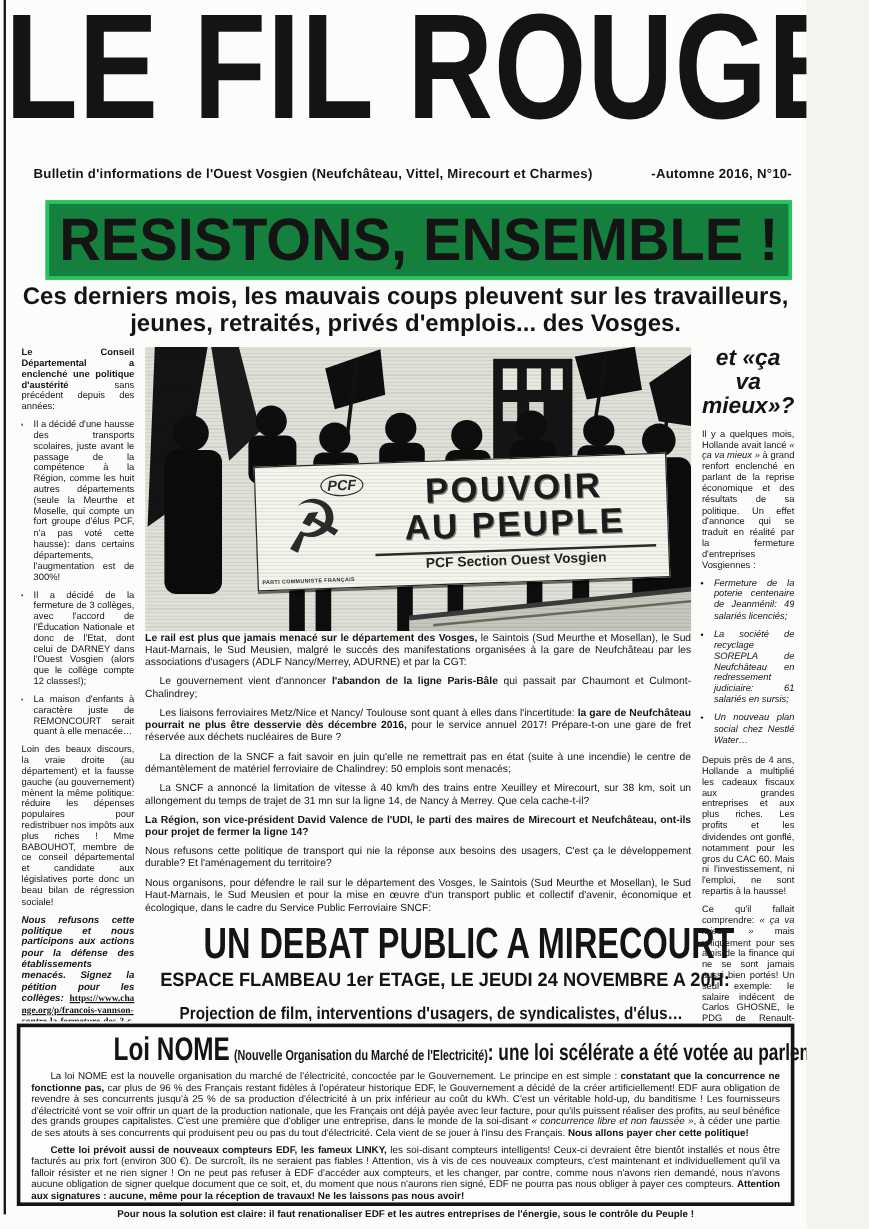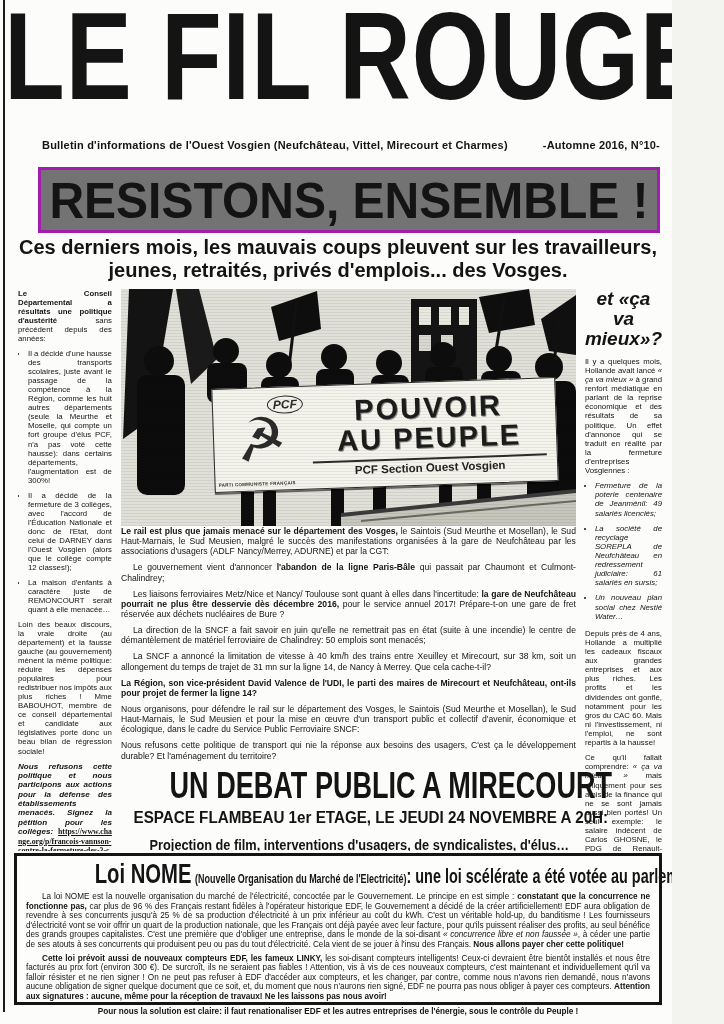--- a/index.html
+++ b/index.html
@@ -3,24 +3,24 @@
 <meta charset="utf-8">
 <style>
   html,body{margin:0;padding:0;}
   body{width:724px;height:1024px;background:#f3f3ef;font-family:"Liberation Sans",sans-serif;color:#141414;overflow:hidden;}
   .page{position:relative;width:672px;height:1024px;background:#fcfcfa;overflow:hidden;}
   .edge-line{position:absolute;left:3px;top:0;width:2px;height:1012px;background:#1b1b1b;}
 
   
   .masthead{position:absolute;top:0;left:14px;right:10px;height:160px;}
   .masthead-title{position:absolute;top:8px;left:0;right:0;text-align:center;font-weight:900;font-size:96px;line-height:1.05;letter-spacing:1px;white-space:nowrap;transform:scale(1.03,1.30);transform-origin:50% 55%;}
-  .masthead-row{position:absolute;top:139px;left:28px;right:2px;display:flex;justify-content:space-between;font-weight:bold;font-size:11px;letter-spacing:.2px;}
-
-  
-  .headline-box{position:absolute;top:167px;left:14px;right:12px;height:60px;border:3px solid #a21caf;display:flex;align-items:center;justify-content:center;background:#737373;margin-left:24px;}
+  .masthead-row{position:absolute;top:139px;left:14px;right:2px;display:flex;justify-content:space-between;font-weight:bold;font-size:11px;letter-spacing:.2px;}
+
+  
+  .headline-box{position:absolute;top:167px;left:14px;right:12px;height:60px;border:3px solid #22c55e;display:flex;align-items:center;justify-content:center;background:#15803d;margin-left:24px;}
   .headline{font-weight:900;font-size:48px;letter-spacing:0;white-space:nowrap;transform:scaleY(1.04);}
   .standfirst{position:absolute;top:236px;left:16px;right:12px;text-align:center;font-weight:bold;font-size:20px;line-height:1.17;}
 
   
   .columns{position:absolute;top:289px;left:18px;right:10px;height:562px;display:flex;gap:9px;overflow:hidden;}
   .col-left{width:110px;font-size:7.8px;line-height:1.16;text-align:justify;}
   .col-left p{margin:0 0 6px;}
   .lc-intro .seg-b{font-weight:bold;}
   .lc-bullets{margin:0 0 2px;padding-left:10px;}
   .lc-bullets li{margin:0 0 6px;}
@@ -87,21 +87,21 @@
 
   <div class="headline-box">
     <span class="headline">RESISTONS, ENSEMBLE !</span>
   </div>
 
   <div class="standfirst">Ces derniers mois, les mauvais coups pleuvent sur les travailleurs, jeunes, retraités, privés d'emplois... des Vosges.</div>
 
   <div class="columns">
 
     <aside class="col-left">
-      <p class="lc-intro"><span class="seg-b">Le Conseil Départemental a résultats une politique d'austérité</span><span> sans précédent depuis des années:</span></p>
+      <p class="lc-intro"><span class="seg-b">Le Conseil Départemental a enclenché une politique d'austérité</span><span> sans précédent depuis des années:</span></p>
       <ul class="lc-bullets">
         <li>Il a décidé d'une hausse des transports scolaires, juste avant le passage de la compétence à la Région, comme les huit autres départements (seule la Meurthe et Moselle, qui compte un fort groupe d'élus PCF, n'a pas voté cette hausse): dans certains départements, l'augmentation est de 300%!</li>
         <li>Il a décidé de la fermeture de 3 collèges, avec l'accord de l'Éducation Nationale et donc de l'Etat, dont celui de DARNEY dans l'Ouest Vosgien (alors que le collège compte 12 classes!);</li>
         <li>La maison d'enfants à caractère juste de REMONCOURT serait quant à elle menacée…</li>
       </ul>
       <p>Loin des beaux discours, la vraie droite (au département) et la fausse gauche (au gouvernement) mènent la même politique: réduire les dépenses populaires pour redistribuer nos impôts aux plus riches ! Mme BABOUHOT, membre de ce conseil départemental et candidate aux législatives porte donc un beau bilan de régression sociale!</p>
       <p class="lc-call">
         <span>Nous refusons cette politique et nous participons aux actions pour la défense des établissements menacés. Signez la pétition pour les collèges:</span>
         <a href="#" class="lc-link">https://www.change.org/p/francois-vannson-contre-la-fermeture-des-3-collèges-vosgiens</a>
       </p>
@@ -166,38 +166,38 @@
         <div class="photo-scanlines"></div>
       </figure>
 
       <div class="rail">
         <p><span class="seg-b">Le rail est plus que jamais menacé sur le département des Vosges,</span><span> le Saintois (Sud Meurthe et Mosellan), le Sud Haut-Marnais, le Sud Meusien, malgré le succès des manifestations organisées à la gare de Neufchâteau par les associations d'usagers (ADLF Nancy/Merrey, ADURNE) et par la CGT:</span></p>
         <p class="ind"><span>Le gouvernement vient d'annoncer </span><span class="seg-b">l'abandon de la ligne Paris-Bâle</span><span> qui passait par Chaumont et Culmont-Chalindrey;</span></p>
         <p class="ind"><span>Les liaisons ferroviaires Metz/Nice et Nancy/ Toulouse sont quant à elles dans l'incertitude: </span><span class="seg-b">la gare de Neufchâteau pourrait ne plus être desservie dès décembre 2016,</span><span> pour le service annuel 2017! Prépare-t-on une gare de fret réservée aux déchets nucléaires de Bure ?</span></p>
         <p class="ind"><span>La direction de la SNCF a fait savoir en juin qu'elle ne remettrait pas en état (suite à une incendie) le centre de démantèlement de matériel ferroviaire de Chalindrey: 50 emplois sont menacés;</span></p>
         <p class="ind"><span>La SNCF a annoncé la limitation de vitesse à 40 km/h des trains entre Xeuilley et Mirecourt, sur 38 km, soit un allongement du temps de trajet de 31 mn sur la ligne 14, de Nancy à Merrey. Que cela cache-t-il?</span></p>
         <p><span class="seg-b">La Région, son vice-président David Valence de l'UDI, le parti des maires de Mirecourt et Neufchâteau, ont-ils pour projet de fermer la ligne 14?</span></p>
+        <p><span>Nous refusons cette politique de transport qui nie la réponse aux besoins des usagers, C'est ça le développement durable? Et l'aménagement du territoire?</span></p>
         <p><span>Nous organisons, pour défendre le rail sur le département des Vosges, le Saintois (Sud Meurthe et Mosellan), le Sud Haut-Marnais, le Sud Meusien et pour la mise en œuvre d'un transport public et collectif d'avenir, économique et écologique, dans le cadre du Service Public Ferroviaire SNCF:</span></p>
-        <p><span>Nous refusons cette politique de transport qui nie la réponse aux besoins des usagers, C'est ça le développement durable? Et l'aménagement du territoire?</span></p>
       </div>
 
       <div class="event-title-wrap">
         <span class="event-title">UN DEBAT PUBLIC A MIRECOURT</span>
       </div>
       <div class="event-details-wrap">
         <span class="event-details">ESPACE FLAMBEAU 1er ETAGE, LE JEUDI 24 NOVEMBRE A 20H:</span>
       </div>
       <div class="event-program-wrap">
         <span class="event-program">Projection de film, interventions d'usagers, de syndicalistes, d'élus…</span>
       </div>
     </section>
 
     <aside class="col-right">
       <h2 class="rc-heading">et «ça va mieux»?</h2>
-      <p><span>Il y a quelques mois, Hollande avait lancé </span><span class="seg-i">« ça va mieux »</span><span> à grand renfort médiatique en parlant de la reprise économique et des résultats de sa politique. Un effet d'annonce qui se traduit en réalité par la fermeture d'entreprises Vosgiennes :</span></p>
+      <p><span>Il y a quelques mois, Hollande avait lancé </span><span class="seg-i">« ça va mieux »</span><span> à grand renfort enclenché en parlant de la reprise économique et des résultats de sa politique. Un effet d'annonce qui se traduit en réalité par la fermeture d'entreprises Vosgiennes :</span></p>
       <ul class="rc-bullets">
         <li>Fermeture de la poterie centenaire de Jeanménil: 49 salariés licenciés;</li>
         <li>La société de recyclage SOREPLA de Neufchâteau en redressement judiciaire: 61 salariés en sursis;</li>
         <li>Un nouveau plan social chez Nestlé Water…</li>
       </ul>
       <p>Depuis près de 4 ans, Hollande a multiplié les cadeaux fiscaux aux grandes entreprises et aux plus riches. Les profits et les dividendes ont gonflé, notamment pour les gros du CAC 60. Mais ni l'investissement, ni l'emploi, ne sont repartis à la hausse!</p>
       <p><span>Ce qu'il fallait comprendre: </span><span class="seg-i">« ça va mieux »</span><span> mais uniquement pour ses amis de la finance qui ne se sont jamais aussi bien portés! Un seul exemple: le salaire indécent de Carlos GHOSNE, le PDG de Renault-Nissan, qui touche à lui seul 15 millions d'euros!</span></p>
       <p class="last-minute">
         <span class="lm-label">Dernière minute:</span>
         <span class="lm-text">Nous venons d'apprendre que la SNCF, avec l'accord de la Région, supprimerait les trains sur la ligne 14 au-delà de Pont-Saint-Vincent. Il n'y aurait plus que quelques bus pour se rendre à Mirecourt et Vittel. Quel scandale!</span>

